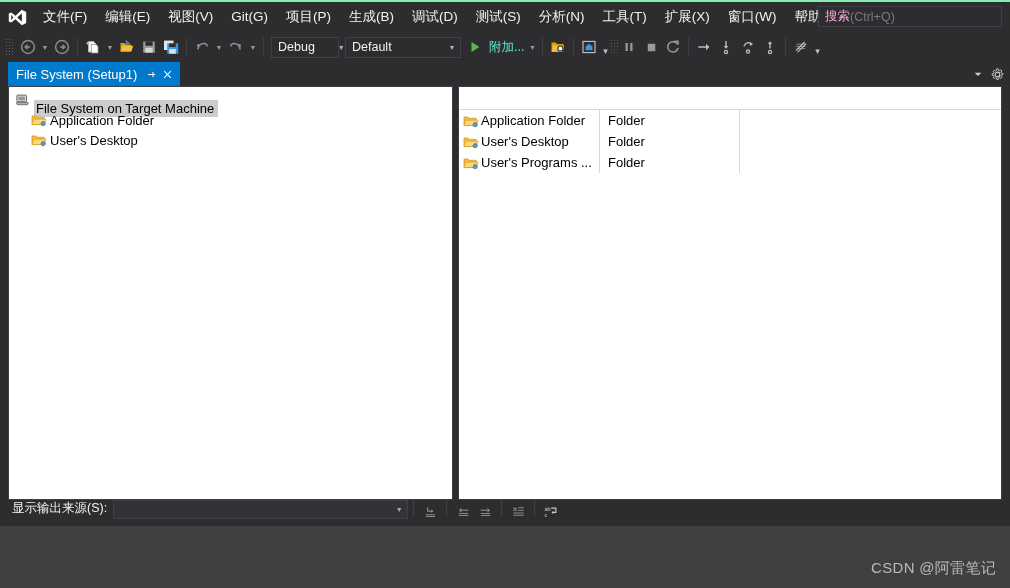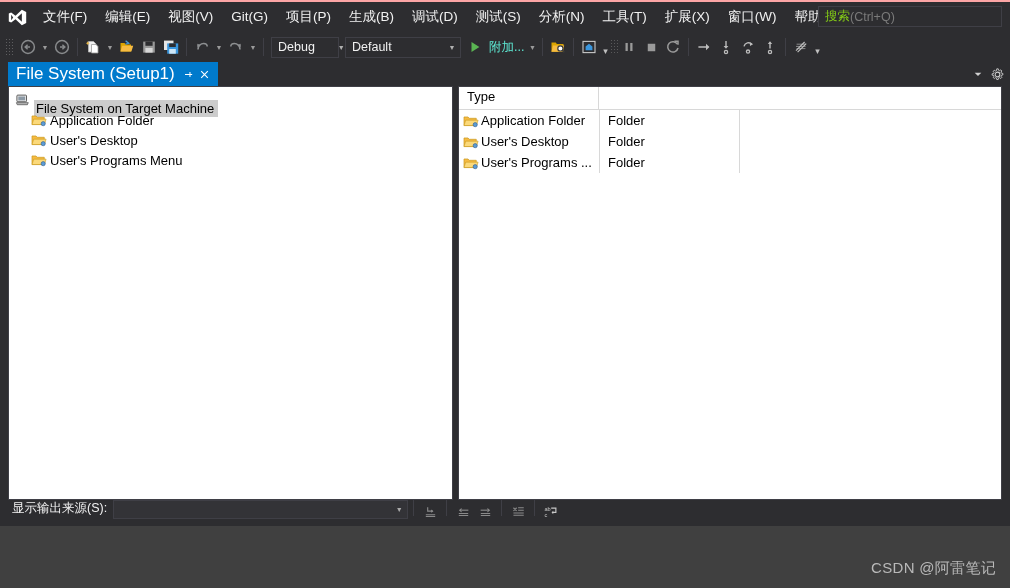--- a/index.html
+++ b/index.html
@@ -20,21 +20,21 @@
     flex-direction: column;
   }
 
   
   .topbar {
     height: 32px;
     background: #2d2d30;
     display: flex;
     align-items: center;
     flex: none;
-    border-top: 2px solid #fca5a5;
+    border-top: 2px solid #86efac;
     box-sizing: border-box;
   }
   .vs-logo {
     width: 34px; height: 30px;
     display: flex; align-items: center; justify-content: center;
     flex: none;
   }
   .vs-logo svg { display:block; }
   .menu {
     display: flex;
@@ -55,21 +55,21 @@
     width: 184px; height: 21px;
     background: #2d2d30;
     border: 1px solid #3f3f46;
     box-sizing: border-box;
     display: flex;
     align-items: center;
     padding-left: 6px;
     color: #7a7a7a;
     font-size: 12.5px;
   }
-  .search-box .sterm { color: #84cc16; }
+  .search-box .sterm { color: #f9a8d4; }
 
   
   .toolbar {
     height: 30px;
     background: #2d2d30;
     display: flex;
     align-items: center;
     flex: none;
     padding-left: 2px;
     box-sizing: border-box;
@@ -144,21 +144,21 @@
     display: flex;
     align-items: stretch;
     flex: none;
     position: relative;
     padding-left: 8px;
     box-sizing: border-box;
   }
   .doctab {
     background: #007acc;
     color: #ffffff;
-    font-size: 17px;
+    font-size: 13px;
     display: flex;
     align-items: center;
     padding: 0 5px 0 8px;
     height: 24px;
     box-sizing: border-box;
   }
   .doctab .tlabel { margin-right: 6px; white-space: nowrap; }
   .tabbtn {
     width: 16px; height: 16px;
     display: flex; align-items: center; justify-content: center;
@@ -604,38 +604,27 @@
             <span class="ticon">
               <svg width="16" height="14" viewBox="0 0 18 16">
                 <path d="M1 13.2V3.4h4.6l1.3 1.5h8.1v8.3z" fill="#f6bb42" stroke="#c99a20" stroke-width=".8"></path>
                 <path d="M1 13.2 2.9 7h14.2l-1.9 6.2z" fill="#fbd97a" stroke="#c99a20" stroke-width=".7"></path>
                 <circle cx="13.8" cy="12.2" r="2.4" fill="#5b9bd5" stroke="#2f5d8c" stroke-width=".7"></circle>
               </svg>
             </span>
             <span>User's Desktop</span>
           </div>
 
-          <div class="tnode child">
-            <span class="ticon">
-              <svg width="16" height="14" viewBox="0 0 18 16">
-                <path d="M1 13.2V3.4h4.6l1.3 1.5h8.1v8.3z" fill="#f6bb42" stroke="#c99a20" stroke-width=".8"></path>
-                <path d="M1 13.2 2.9 7h14.2l-1.9 6.2z" fill="#fbd97a" stroke="#c99a20" stroke-width=".7"></path>
-                <circle cx="13.8" cy="12.2" r="2.4" fill="#5b9bd5" stroke="#2f5d8c" stroke-width=".7"></circle>
-              </svg>
-            </span>
-            <span>User's Programs Menu</span>
-          </div>
         </div>
       </div>
 
       <div class="splitter"></div>
 
       <div class="pane-list">
         <div class="lv-header">
-          <div class="lv-col c2">Type</div>
           <div class="lv-col c3"></div>
         </div>
         <div class="lv-rows">
           <div class="lv-gridline" style="left:140px;"></div>
           <div class="lv-gridline" style="left:280px;"></div>
 
           <div class="lv-row">
             <div class="lv-cell c1">
               <span class="ficon">
                 <svg width="16" height="14" viewBox="0 0 18 16">

